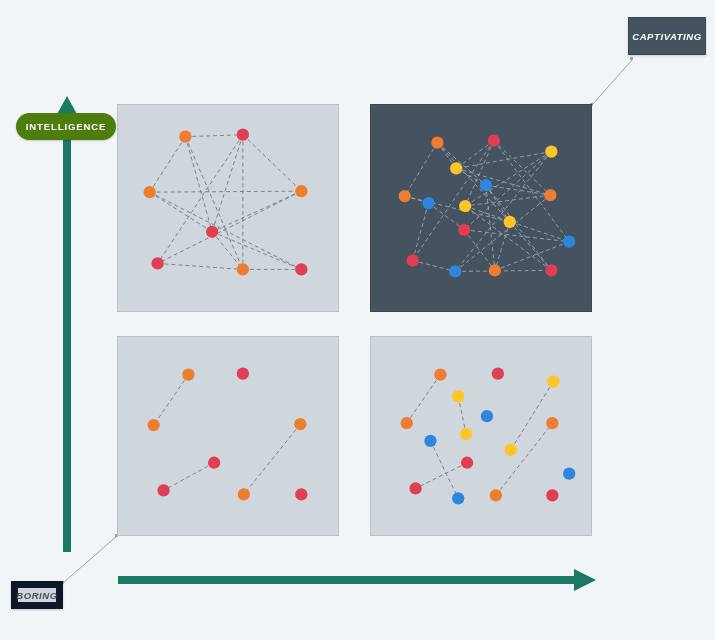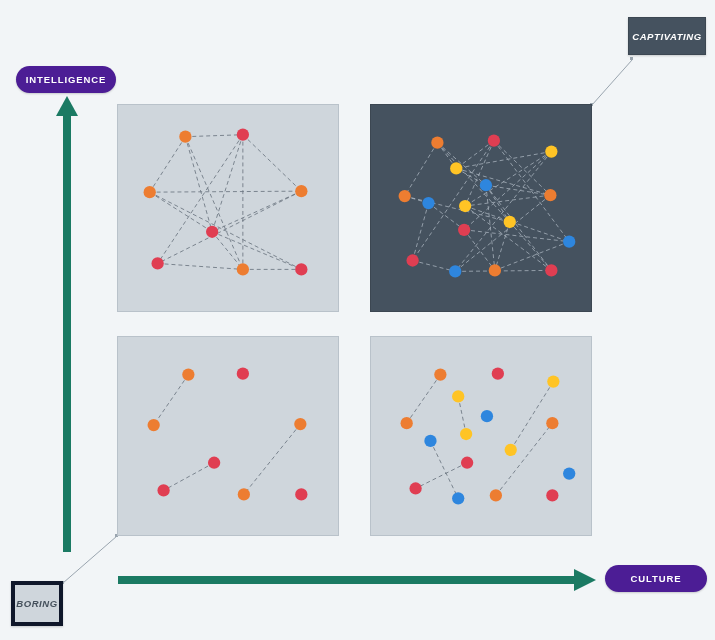--- a/index.html
+++ b/index.html
@@ -32,31 +32,32 @@
     position: absolute;
     left: 0; top: 0;
     width: 100%;
     height: 100%;
     overflow: visible;
   }
 
   
   .pill {
     position: absolute;
-    background: #4c1d95;
+    background: #4d7c0f;
     color: #FFFFFF;
     border-radius: 40px;
     font-size: 9.5px;
     font-weight: bold;
     letter-spacing: 0.9px;
     display: flex;
     align-items: center;
     justify-content: center;
     text-align: center;
     box-shadow: 0 1px 2px rgba(0,0,0,0.18);
+    margin-top: 47px;
   }
   #label-intelligence { left: 16px; top: 66px;  width: 100px; height: 27px; }
   #label-culture      { left: 605px; top: 565px; width: 102px; height: 27px; }
 
   
   .callout {
     position: absolute;
     display: flex;
     align-items: center;
     justify-content: center;
@@ -68,24 +69,24 @@
     box-shadow: 0 1px 2px rgba(0,0,0,0.18);
     text-align: right;
   }
   #callout-captivating {
     left: 628px; top: 17px; width: 78px; height: 38px;
     background: #45525F;
     color: #FFFFFF;
     border: 1px solid #3C4752;
   }
   #callout-boring {
-    left: 11px; top: 581px; width: 52px; height: 45px;
+    left: 11px; top: 581px; width: 52px; height: 28px;
     background: #CFD6DC;
     color: #44505B;
-    border: 4px solid #0f172a;
+    border: 7px solid #0f172a;
   }
 
   
   .axis-arrow { position: absolute; }
   #axis-arrow-vertical   { left: 55px;  top: 96px;  width: 24px; height: 456px; }
   #axis-arrow-horizontal { left: 118px; top: 568px; width: 478px; height: 24px; }
 </style>
 </head>
 <body>
 
@@ -235,19 +236,18 @@
         <circle cx="200" cy="138" r="6.2" fill="#2E86DE"></circle>
         <circle cx="45" cy="153" r="6.2" fill="#E03E52"></circle>
         <circle cx="88" cy="163" r="6.2" fill="#2E86DE"></circle>
         <circle cx="126" cy="160" r="6.2" fill="#ED7D31"></circle>
         <circle cx="183" cy="160" r="6.2" fill="#E03E52"></circle>
       </svg>
   </div>
 
   <div class="pill" id="label-intelligence">INTELLIGENCE</div>
 
-  <div class="pill" id="label-culture">CULTURE</div>
 
   <div class="callout" id="callout-captivating">CAPTIVATING</div>
 
   <div class="callout" id="callout-boring">BORING</div>
 
 </div>
 
 </body></html>

